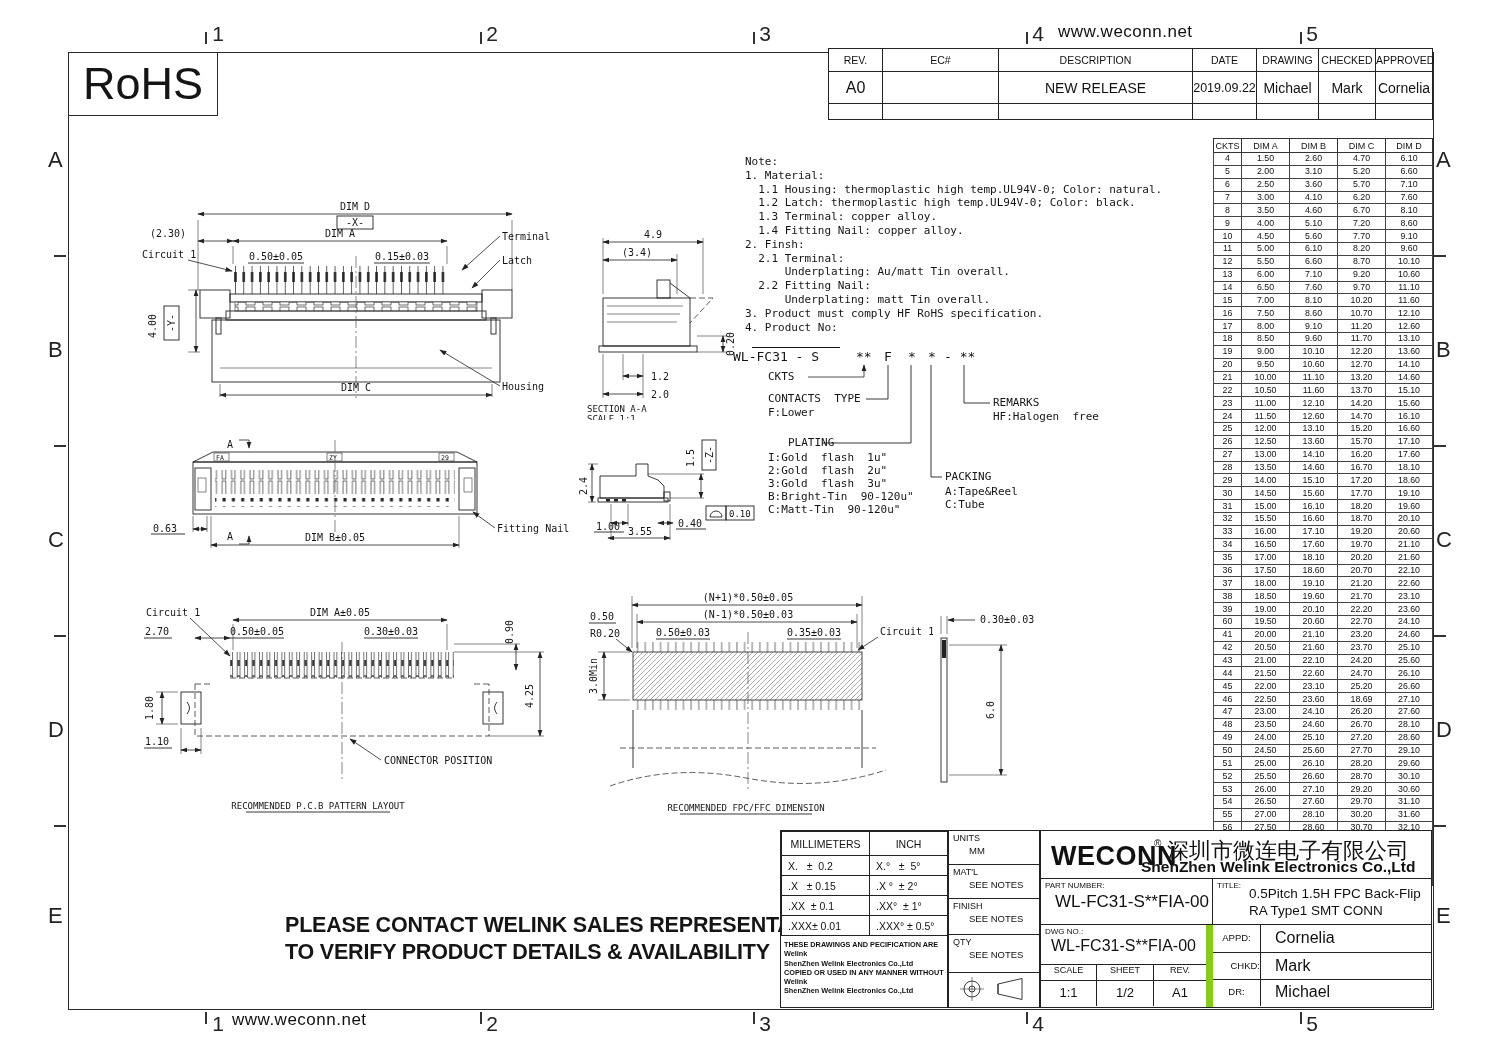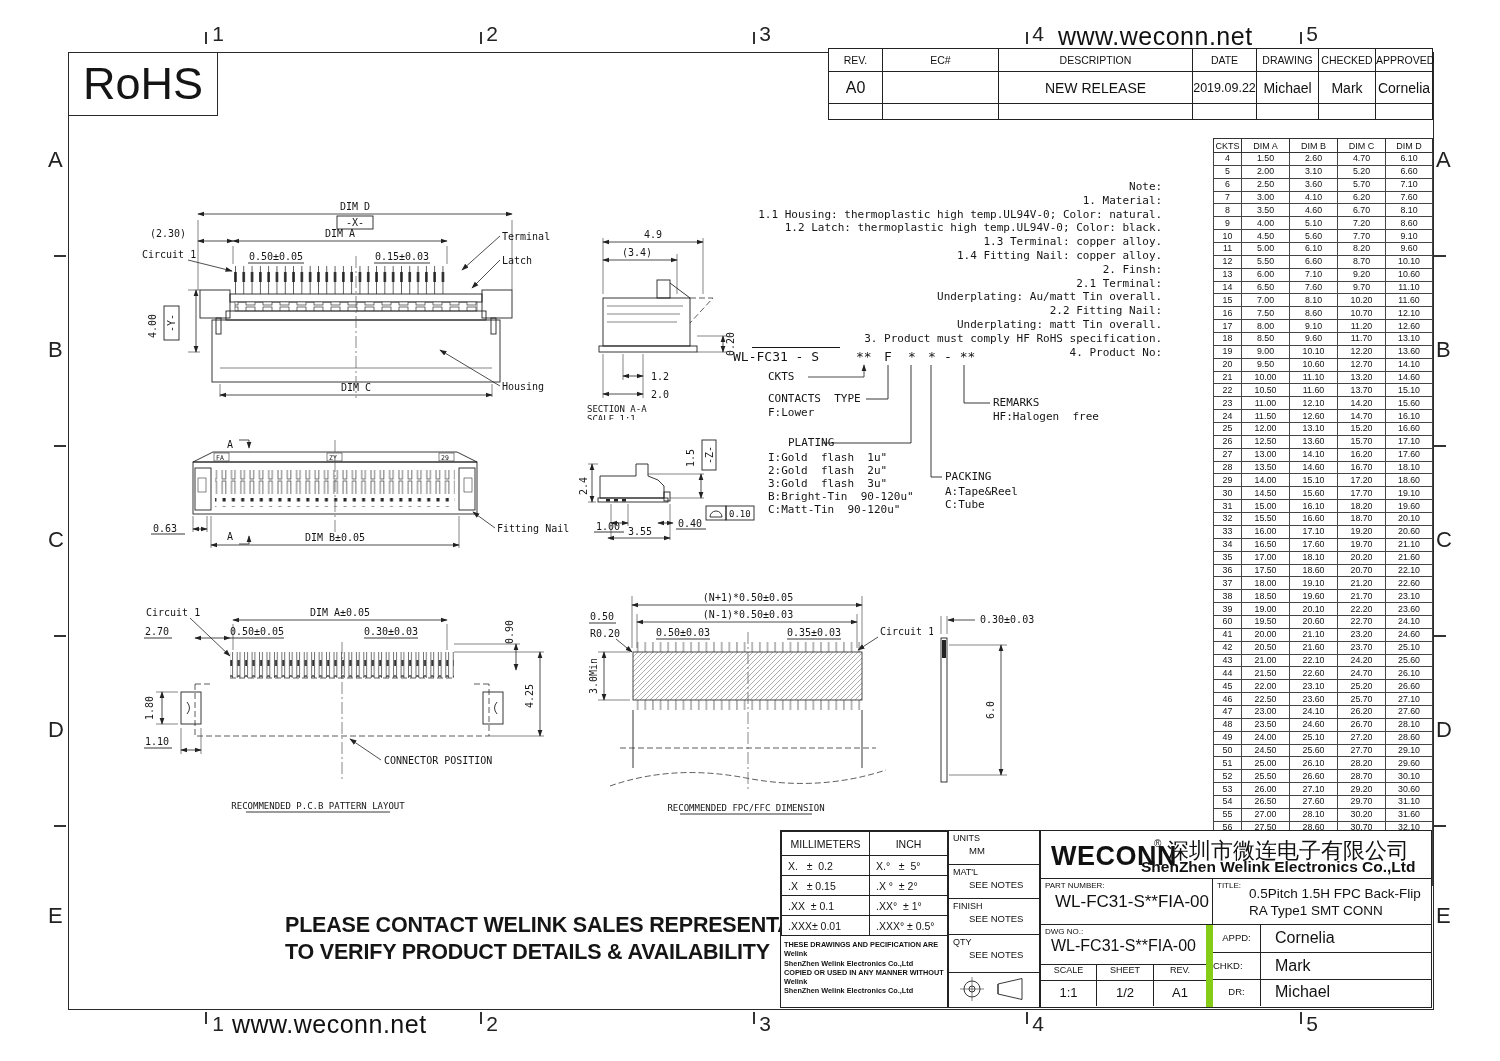--- a/index.html
+++ b/index.html
@@ -19,37 +19,37 @@
   .zone-left span,.zone-right span{position:absolute;font-size:22px;color:#222;}
   .zone-left span{left:48px;}
   .zone-right span{left:1436px;}
   .zone-left span:nth-child(1),.zone-right span:nth-child(1){top:147px;}
   .zone-left span:nth-child(2),.zone-right span:nth-child(2){top:337px;}
   .zone-left span:nth-child(3),.zone-right span:nth-child(3){top:527px;}
   .zone-left span:nth-child(4),.zone-right span:nth-child(4){top:717px;}
   .zone-left span:nth-child(5),.zone-right span:nth-child(5){top:903px;}
   .tick-v{position:absolute;width:1.5px;height:12px;background:#333;}
   .tick-h{position:absolute;width:12px;height:1.5px;background:#333;}
-  .site{font-size:25px;letter-spacing:.5px;color:#111;}
+  .site{font-size:17px;letter-spacing:.5px;color:#111;}
   .rohs{position:absolute;left:68px;top:52px;width:148px;height:62px;border:1.6px solid #2a2a2a;
         display:flex;align-items:center;justify-content:center;font-size:45px;color:#151515;}
   
   .rev-table{position:absolute;left:828px;top:48px;width:604px;border-collapse:collapse;table-layout:fixed;background:#fff;}
   .rev-table th{font-size:10.5px;font-weight:normal;border:1.3px solid #222;height:22px;padding:0;}
   .rev-table td{font-size:14px;text-align:center;border:1.3px solid #222;height:31px;padding:0;}
   .rev-table tbody tr:nth-child(1) td:nth-child(1){font-size:16px;}
   .rev-table tbody tr:nth-child(1) td:nth-child(4){font-size:12.5px;}
   .rev-table tbody tr:nth-child(2) td{height:15px;}
   
   .dim-table{position:absolute;left:1213px;top:138px;width:219px;border-collapse:collapse;table-layout:fixed;background:#fff;}
   .dim-table th{font-size:9px;font-weight:normal;border:1px solid #333;height:13px;padding:0;line-height:12px;}
   .dim-table td{font-size:8.8px;text-align:center;border:0.8px solid #444;height:11.87px;line-height:11px;padding:0;}
   
-  .notes{position:absolute;left:745px;top:180px;font:11px/13.8px "DejaVu Sans Mono",monospace;
-         white-space:pre;color:#151515;text-align:right;}
+  .notes{position:absolute;left:745px;top:155px;font:11px/13.8px "DejaVu Sans Mono",monospace;
+         white-space:pre;color:#151515;}
   .pn-label{position:absolute;font:11px/12px "DejaVu Sans Mono",monospace;color:#151515;white-space:pre;}
   .pn-code{position:absolute;font:13px/14px "DejaVu Sans Mono",monospace;color:#151515;}
   .pn-list div{font:11px/13px "DejaVu Sans Mono",monospace;color:#151515;white-space:pre;}
   .u{position:absolute;height:1px;background:#151515;}
   
   svg text{font-family:"DejaVu Sans Mono",monospace;fill:#151515;font-size:10px;} svg text.t7{font-size:6.5px;} svg text.t9{font-size:9px;}
   svg .mid{text-anchor:middle;}
   .ln{stroke:#222;stroke-width:0.9;fill:none;}
   .tln{stroke:#333;stroke-width:0.6;fill:none;}
   .dim{stroke:#222;stroke-width:0.8;fill:none;marker-start:url(#arr);marker-end:url(#arr);}
@@ -511,21 +511,21 @@
           <td>45</td>
           <td>22.00</td>
           <td>23.10</td>
           <td>25.20</td>
           <td>26.60</td>
         </tr>
         <tr>
           <td>46</td>
           <td>22.50</td>
           <td>23.60</td>
-          <td>25.70</td>
+          <td>18.69</td>
           <td>27.10</td>
         </tr>
         <tr>
           <td>47</td>
           <td>23.00</td>
           <td>24.10</td>
           <td>26.20</td>
           <td>27.60</td>
         </tr>
         <tr>
@@ -996,21 +996,21 @@
           <div style="width:57px;border-right:1px solid #222;box-sizing:border-box">1/2</div>
           <div style="flex:1">A1</div>
         </div>
       </div>
       <div style="flex:1">
         <div style="display:flex;height:28px;border-bottom:1px solid #222;box-sizing:border-box">
           <div style="width:48px;border-right:1px solid #222;box-sizing:border-box;font-size:9.5px;text-align:center;line-height:26px">APPD:</div>
           <div style="flex:1;font-size:16px;line-height:26px;padding-left:14px">Cornelia</div>
         </div>
         <div style="display:flex;height:27px;border-bottom:1px solid #222;box-sizing:border-box">
-          <div style="width:48px;border-right:1px solid #222;box-sizing:border-box;font-size:9.5px;text-align:left;line-height:25px">CHKD:</div>
+          <div style="width:48px;border-right:1px solid #222;box-sizing:border-box;font-size:9.5px;text-align:right;line-height:25px">CHKD:</div>
           <div style="flex:1;font-size:16px;line-height:25px;padding-left:14px">Mark</div>
         </div>
         <div style="display:flex;height:26px">
           <div style="width:48px;border-right:1px solid #222;box-sizing:border-box;font-size:9.5px;text-align:center;line-height:24px">DR:</div>
           <div style="flex:1;font-size:16px;line-height:24px;padding-left:14px">Michael</div>
         </div>
       </div>
     </div>
   </div>
 

